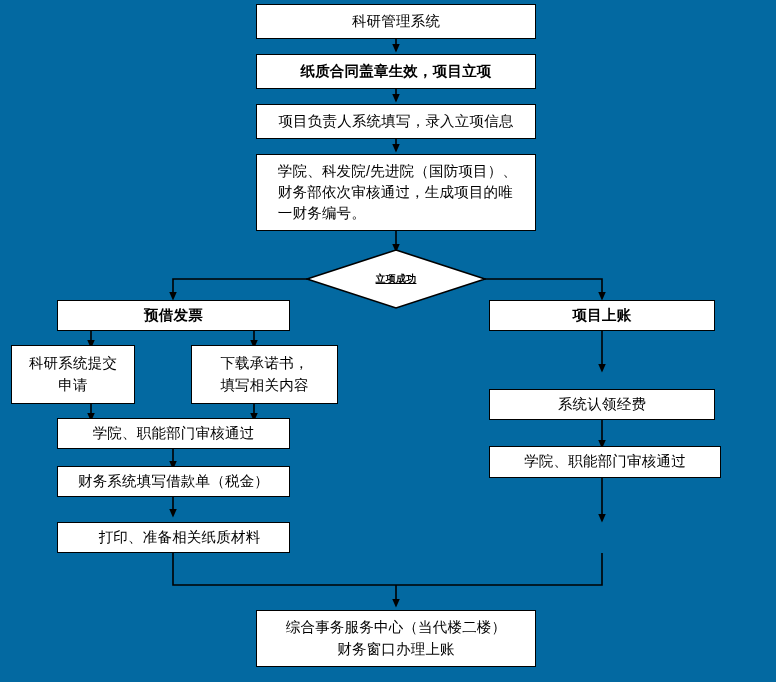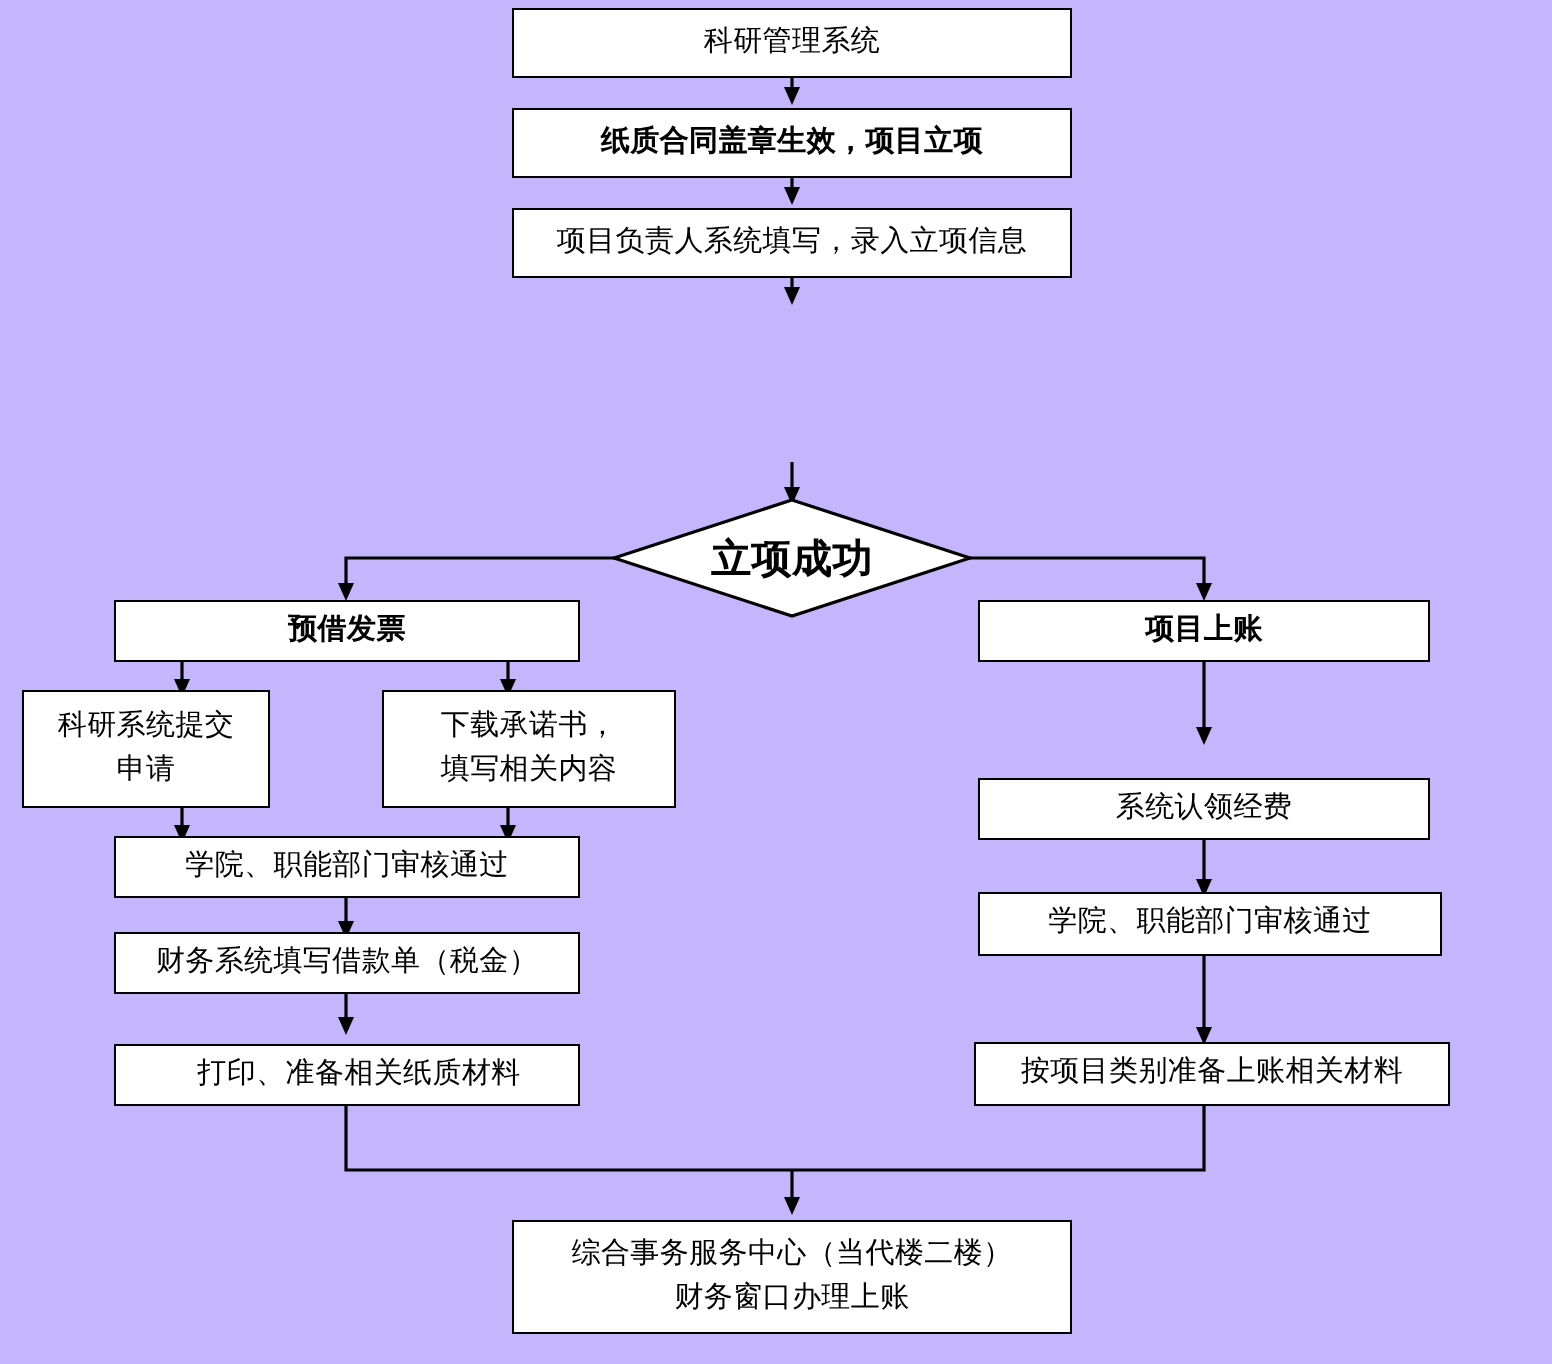--- a/index.html
+++ b/index.html
@@ -8,21 +8,21 @@
     background: #ffffff;
   }
   body {
     font-family: "Liberation Sans", "DejaVu Sans", sans-serif;
     color: #000000;
   }
   #canvas {
     position: relative;
     width: 776px;
     height: 682px;
-    background: #c4b5fd;
+    background: #0369a1;
     overflow: hidden;
   }
   .node {
     position: absolute;
     box-sizing: border-box;
     border: 1px solid #000000;
     background: #ffffff;
     display: flex;
     align-items: center;
     justify-content: center;
@@ -48,23 +48,24 @@
   }
   .diamond-label {
     position: absolute;
     left: 0;
     top: 0;
     width: 100%;
     height: 100%;
     display: flex;
     align-items: center;
     justify-content: center;
-    font-size: 20px;
+    font-size: 10px;
     font-weight: bold;
     letter-spacing: 0.2px;
+    text-decoration: underline;
   }
   .connector {
     position: absolute;
     left: 0;
     top: 0;
     width: 776px;
     height: 682px;
     pointer-events: none;
   }
 </style>
@@ -122,20 +123,25 @@
   </div>
 
   <div class="node bold" style="left:256px; top:54px; width:280px; height:35px;">
     <span>纸质合同盖章生效，项目立项</span>
   </div>
 
   <div class="node" style="left:256px; top:104px; width:280px; height:35px;">
     <span>项目负责人系统填写，录入立项信息</span>
   </div>
 
+  <div class="node leftish" style="left:256px; top:154px; width:280px; height:77px; padding-left:9px;">
+    <span>学院、科发院/先进院（国防项目）、
+财务部依次审核通过，生成项目的唯
+一财务编号。</span>
+  </div>
 
   <div class="diamond-wrap" style="left:306px; top:249px; width:180px; height:60px;">
     <svg width="180" height="60" viewBox="0 0 180 60" xmlns="http://www.w3.org/2000/svg">
       <polygon points="90,1 179,30 90,59 1,30" fill="#ffffff" stroke="#000000" stroke-width="1.6"></polygon>
     </svg>
     <div class="diamond-label">立项成功</div>
   </div>
 
   <div class="node bold" style="left:57px; top:300px; width:233px; height:31px;">
     <span>预借发票</span>
@@ -168,22 +174,19 @@
   </div>
 
   <div class="node" style="left:489px; top:389px; width:226px; height:31px;">
     <span>系统认领经费</span>
   </div>
 
   <div class="node" style="left:489px; top:446px; width:232px; height:32px;">
     <span>学院、职能部门审核通过</span>
   </div>
 
-  <div class="node" style="left:487px; top:521px; width:238px; height:32px;">
-    <span>按项目类别准备上账相关材料</span>
-  </div>
 
   <div class="node" style="left:256px; top:610px; width:280px; height:57px;">
     <span>综合事务服务中心（当代楼二楼）
 财务窗口办理上账</span>
   </div>
 
 </div>
 
 </body></html>

